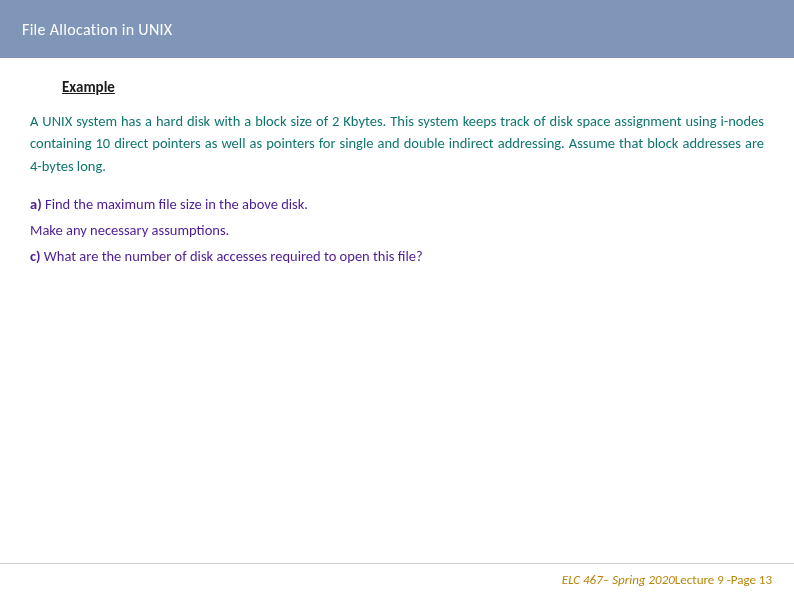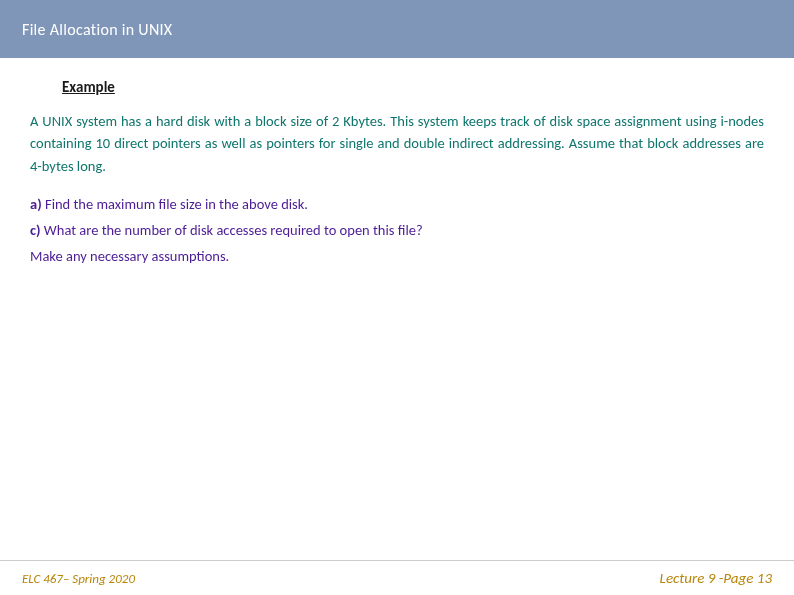--- a/index.html
+++ b/index.html
@@ -74,37 +74,36 @@
     .questions-block p {
       margin-bottom: 2px;
     }
 
     .bold-label {
       font-weight: 700;
     }
 
     .footer-bar {
       display: flex;
-      justify-content: space-between;
+      justify-content: flex-end;
       align-items: center;
       padding: 8px 22px;
       border-top: 1px solid #cccccc;
       background: #ffffff;
     }
 
     .footer-left {
       color: #b8860b;
       font-size: 13px;
       font-style: italic;
     }
 
     .footer-right {
       color: #b8860b;
-      font-size: 15px;
-      font-style: italic;
+      font-size: 13px;
     }
   </style>
 </head>
 <body>
 
 <div class="slide-container">
 
   <div class="header-bar">
     <span class="header-title">File Allocation in UNIX</span>
   </div>
@@ -113,24 +112,24 @@
 
     <div class="example-label">Example</div>
 
     <div class="problem-text">A UNIX system has a hard disk with a block size of 2 Kbytes. This system keeps track of disk space assignment using i-nodes containing 10 direct pointers as well as pointers for single and double indirect addressing.  Assume that block addresses are 4-bytes long.</div>
 
     <div class="questions-block">
       <p>
         <span class="bold-label">a)</span><span> Find the maximum file size in the above disk.</span>
       </p>
       <p>
-        <span class="bold-label">c)</span><span> What are the number of disk accesses required to open this file?</span>
+        <span>Make any necessary assumptions.</span>
       </p>
       <p>
-        <span>Make any necessary assumptions.</span>
+        <span class="bold-label">c)</span><span> What are the number of disk accesses required to open this file?</span>
       </p>
     </div>
 
   </div>
 
   <div class="footer-bar">
     <span class="footer-left">ELC 467– Spring 2020</span>
     <span class="footer-right">Lecture 9 -Page 13</span>
   </div>
 

